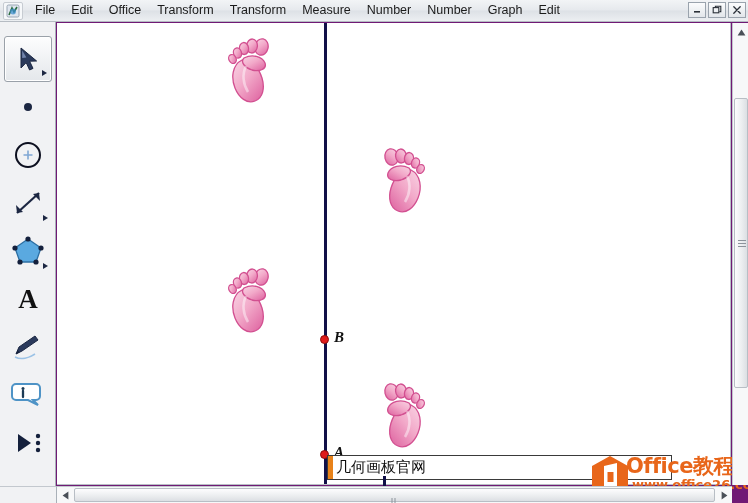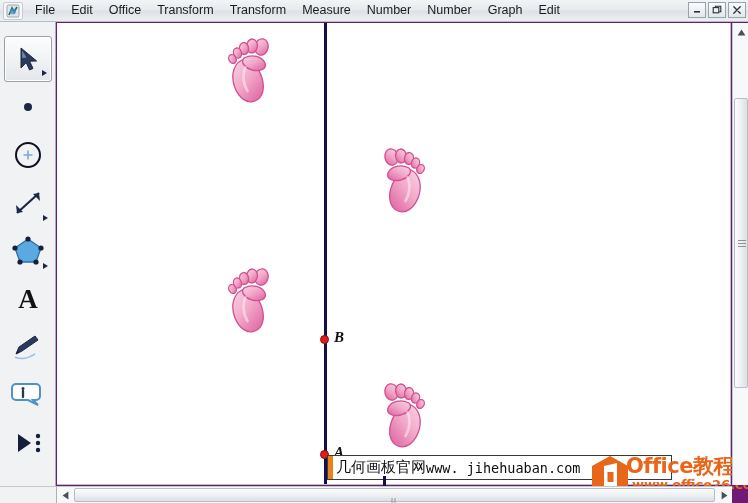--- a/index.html
+++ b/index.html
@@ -403,21 +403,20 @@
     <div class="pt" style="left:263px; top:312px;"></div>
     <div class="pt-label" style="left:277px; top:306px;">B</div>
 
     <div class="pt" style="left:263px; top:427px;"></div>
     <div class="pt-label" style="left:277px; top:421px;">A</div>
   </div>
 
   <div class="caption">
     <div class="caption-handle"></div>
     <span class="caption-cn">几何画板官网</span>
-    <span class="caption-url">www. jihehuaban.com</span>
   </div>
 
   <div class="wm">
     <svg class="wm-badge" viewBox="0 0 40 44">
       <polygon points="20,1 38,11 38,33 20,43 2,33 2,11" fill="#e8661a"></polygon>
       <path d="M14 11 L27 8 V36 L14 33 Z" fill="#ffffff"></path>
       <path d="M17.5 17 H23.5 V27 H17.5 Z" fill="#e8661a"></path>
     </svg>
     <div class="wm-main">
       <span>Office</span><span class="cn">教程网</span>

